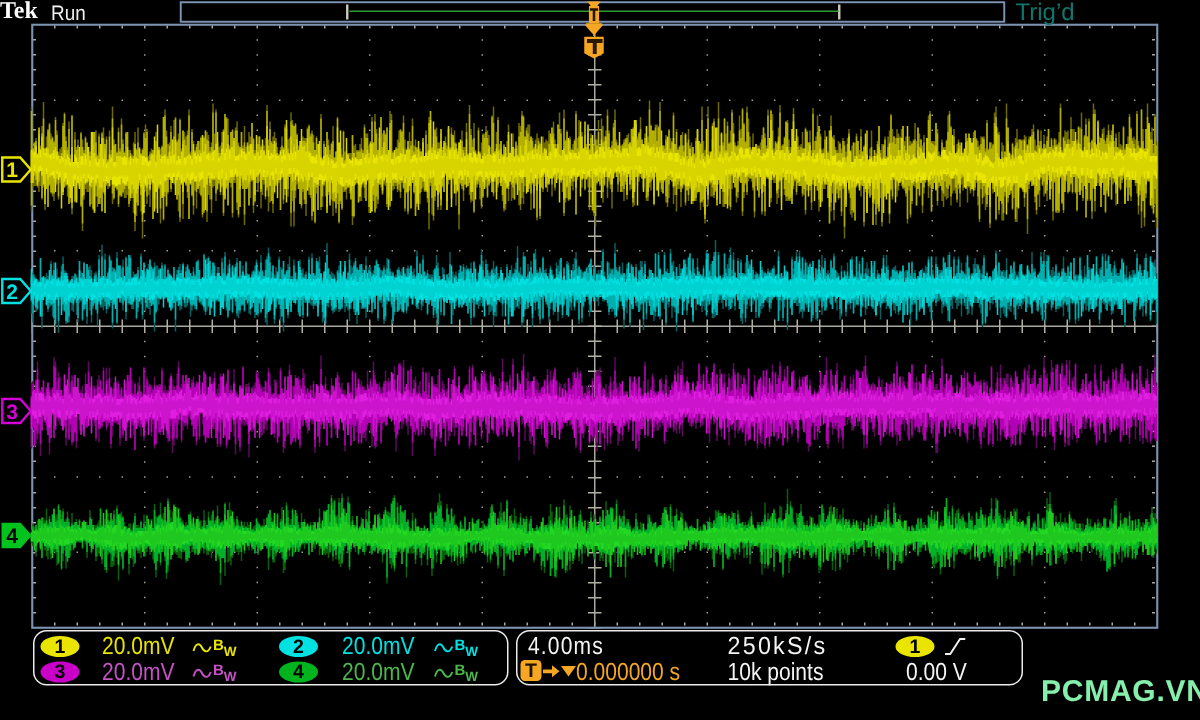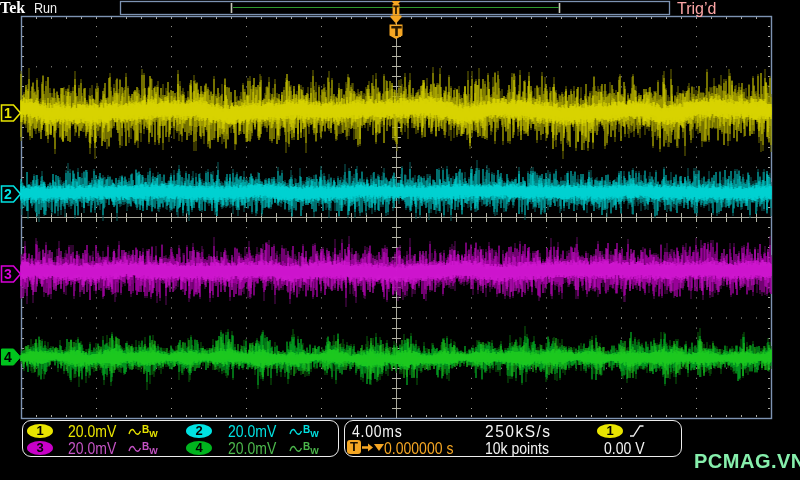--- a/index.html
+++ b/index.html
@@ -58,21 +58,21 @@
       <path d="M1.5 186h12l7 8l-7 8h-12z" fill="#000" stroke="#00e2e2" stroke-width="1.6"></path>
       <text x="8" y="199" fill="#00e2e2" font-size="14" font-weight="bold" text-anchor="middle" font-family="Liberation Sans,sans-serif">2</text>
       <path d="M1.5 266h12l7 8l-7 8h-12z" fill="#000" stroke="#d800d8" stroke-width="1.6"></path>
       <text x="8" y="279" fill="#d800d8" font-size="14" font-weight="bold" text-anchor="middle" font-family="Liberation Sans,sans-serif">3</text>
       <path d="M1.5 349h12l7 8l-7 8h-12z" fill="#00c31e" stroke="#00c31e"></path>
       <text x="8" y="362" fill="#000" font-size="14" font-weight="bold" text-anchor="middle" font-family="Liberation Sans,sans-serif">4</text>
     </g>
 </svg>
 <div class="abs" style="left:0px;top:-1px;font-family:'Liberation Serif',serif;font-weight:bold;font-size:16px;color:#fff">Tek</div>
 <div class="abs" style="left:34px;top:0px;font-size:14px;color:#f0f0f0;transform:scaleX(0.9);transform-origin:0 0">Run</div>
-<div class="abs" style="left:677px;top:0px;font-size:16px;color:#fca5a5">Trig’d</div>
+<div class="abs" style="left:677px;top:0px;font-size:16px;color:#0f766e">Trig’d</div>
 
 <div class="box" style="left:22px;top:420px;width:315px;height:35px"></div>
 <div class="box" style="left:344px;top:420px;width:336px;height:35px"></div>
 
 <div class="badge r1" style="left:27px;background:#e9e500">1</div>
 <div class="abs r1 t" style="left:68px;color:#e9e500">20.0mV</div>
 <div class="abs r1" style="left:128px;color:#e9e500;font-size:13px"><svg width="14" height="10" style="vertical-align:-1px">
       <path d="M1 7 C2.5 1.5,5 1.5,6.5 4.5 S10.5 9,12.5 4" stroke="#e9e500" stroke-width="1.3" fill="none"></path>
     </svg><span style="font-size:10px;vertical-align:3px;font-weight:bold">B</span><span style="font-size:9px;vertical-align:-1px;font-weight:bold">W</span></div>
 <div class="badge r1" style="left:186px;background:#00e2e2">2</div>

